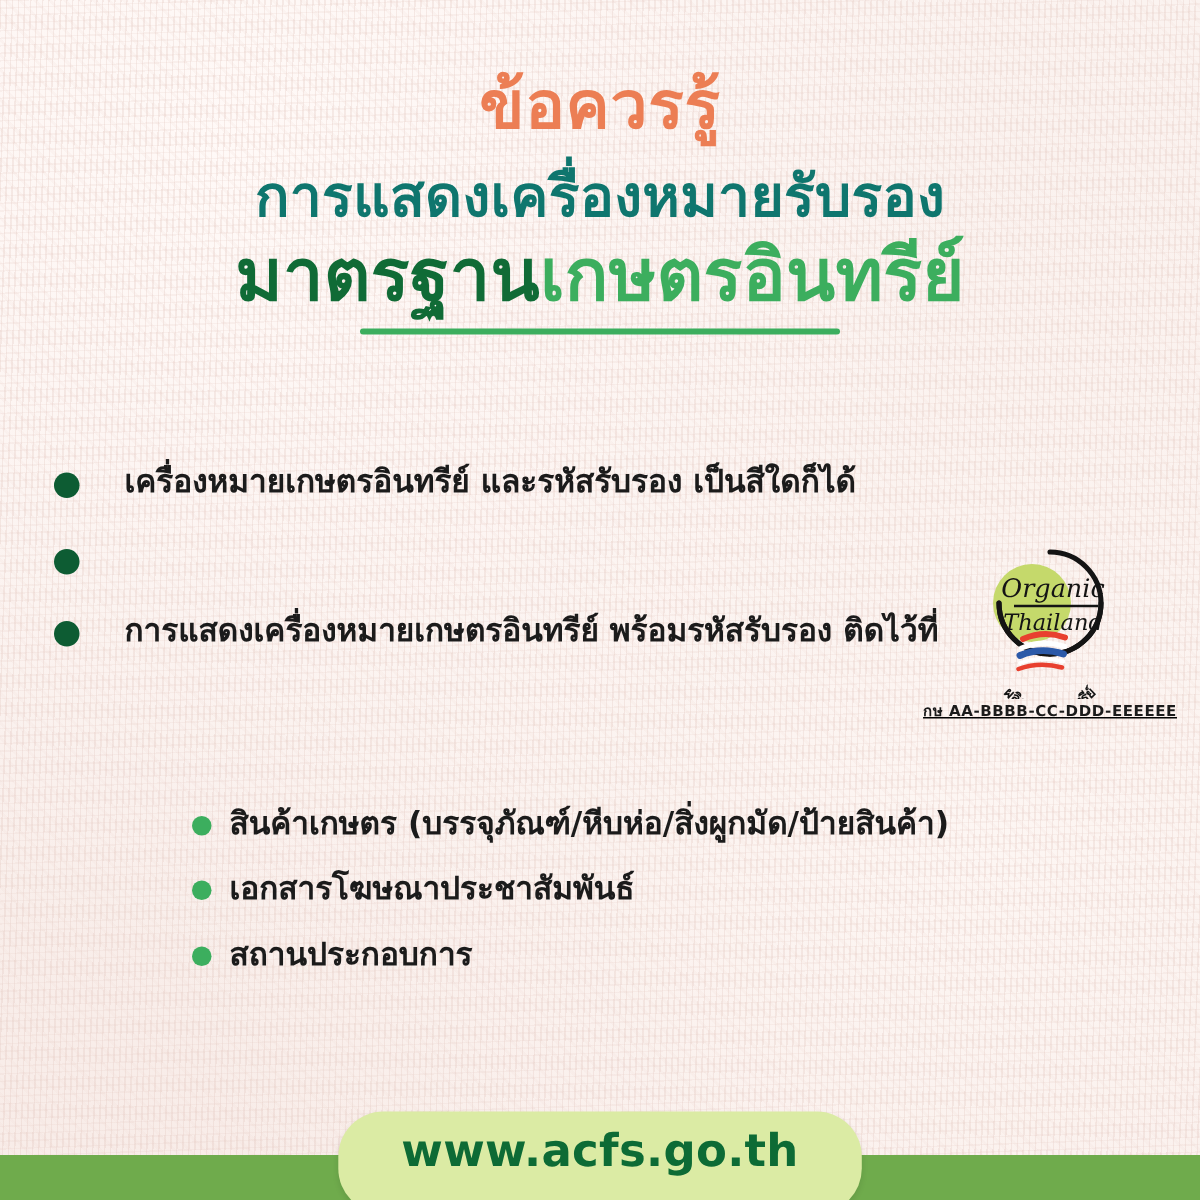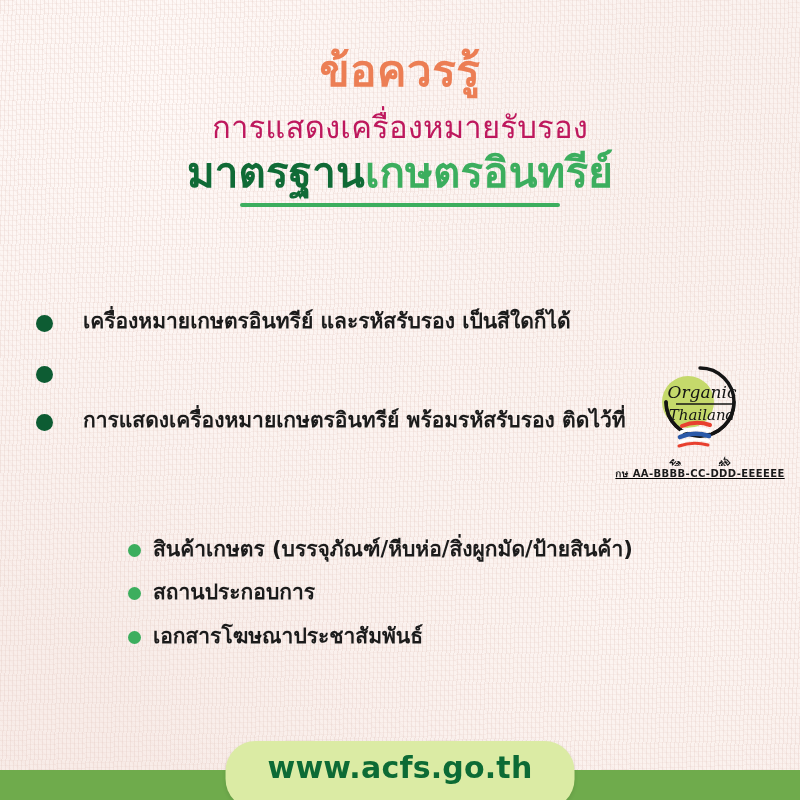--- a/index.html
+++ b/index.html
@@ -28,25 +28,25 @@
   #content { position:absolute; inset:0; z-index:2; }
 
   
   .head-wrap{ position:absolute; top:46px; left:0; width:800px; text-align:center; }
 
   #title-kicker{
     font-size:44px; font-weight:bold; color:#ec7e54;
     line-height:1.12; letter-spacing:.5px;
   }
   #title-line1{
-    font-size:31px; font-weight:normal; color:#be185d;
+    font-size:38px; font-weight:bold; color:#0f766e;
     line-height:1.18; margin-top:14px; letter-spacing:.2px;
   }
   #title-line2-wrap{
-    font-size:42px; font-weight:bold; color:#106b36;
+    font-size:48px; font-weight:bold; color:#106b36;
     line-height:1.18; margin-top:2px; letter-spacing:.2px;
     white-space:nowrap;
   }
   #title-line2-accent{ color:#3cae5e; }
   #title-underline{
     width:320px; height:4px; background:#3cae5e;
     margin:6px auto 0; border-radius:2px;
   }
 
   
@@ -137,26 +137,26 @@
 
   <div id="sub-bullet-list">
 
     <div class="sub-row">
       <span class="sub-dot"></span>
       <span class="sub-text">สินค้าเกษตร (บรรจุภัณฑ์/หีบห่อ/สิ่งผูกมัด/ป้ายสินค้า)</span>
     </div>
 
     <div class="sub-row">
       <span class="sub-dot"></span>
-      <span class="sub-text">สถานประกอบการ</span>
+      <span class="sub-text">เอกสารโฆษณาประชาสัมพันธ์</span>
     </div>
 
     <div class="sub-row">
       <span class="sub-dot"></span>
-      <span class="sub-text">เอกสารโฆษณาประชาสัมพันธ์</span>
+      <span class="sub-text">สถานประกอบการ</span>
     </div>
 
   </div>
 
   <div id="logo-block">
     <div id="logo-mark">
       <svg width="120" height="104" viewBox="0 0 120 104" xmlns="http://www.w3.org/2000/svg">
 
         <ellipse cx="48" cy="40" rx="26" ry="26" fill="#c5d96b"></ellipse>
 

